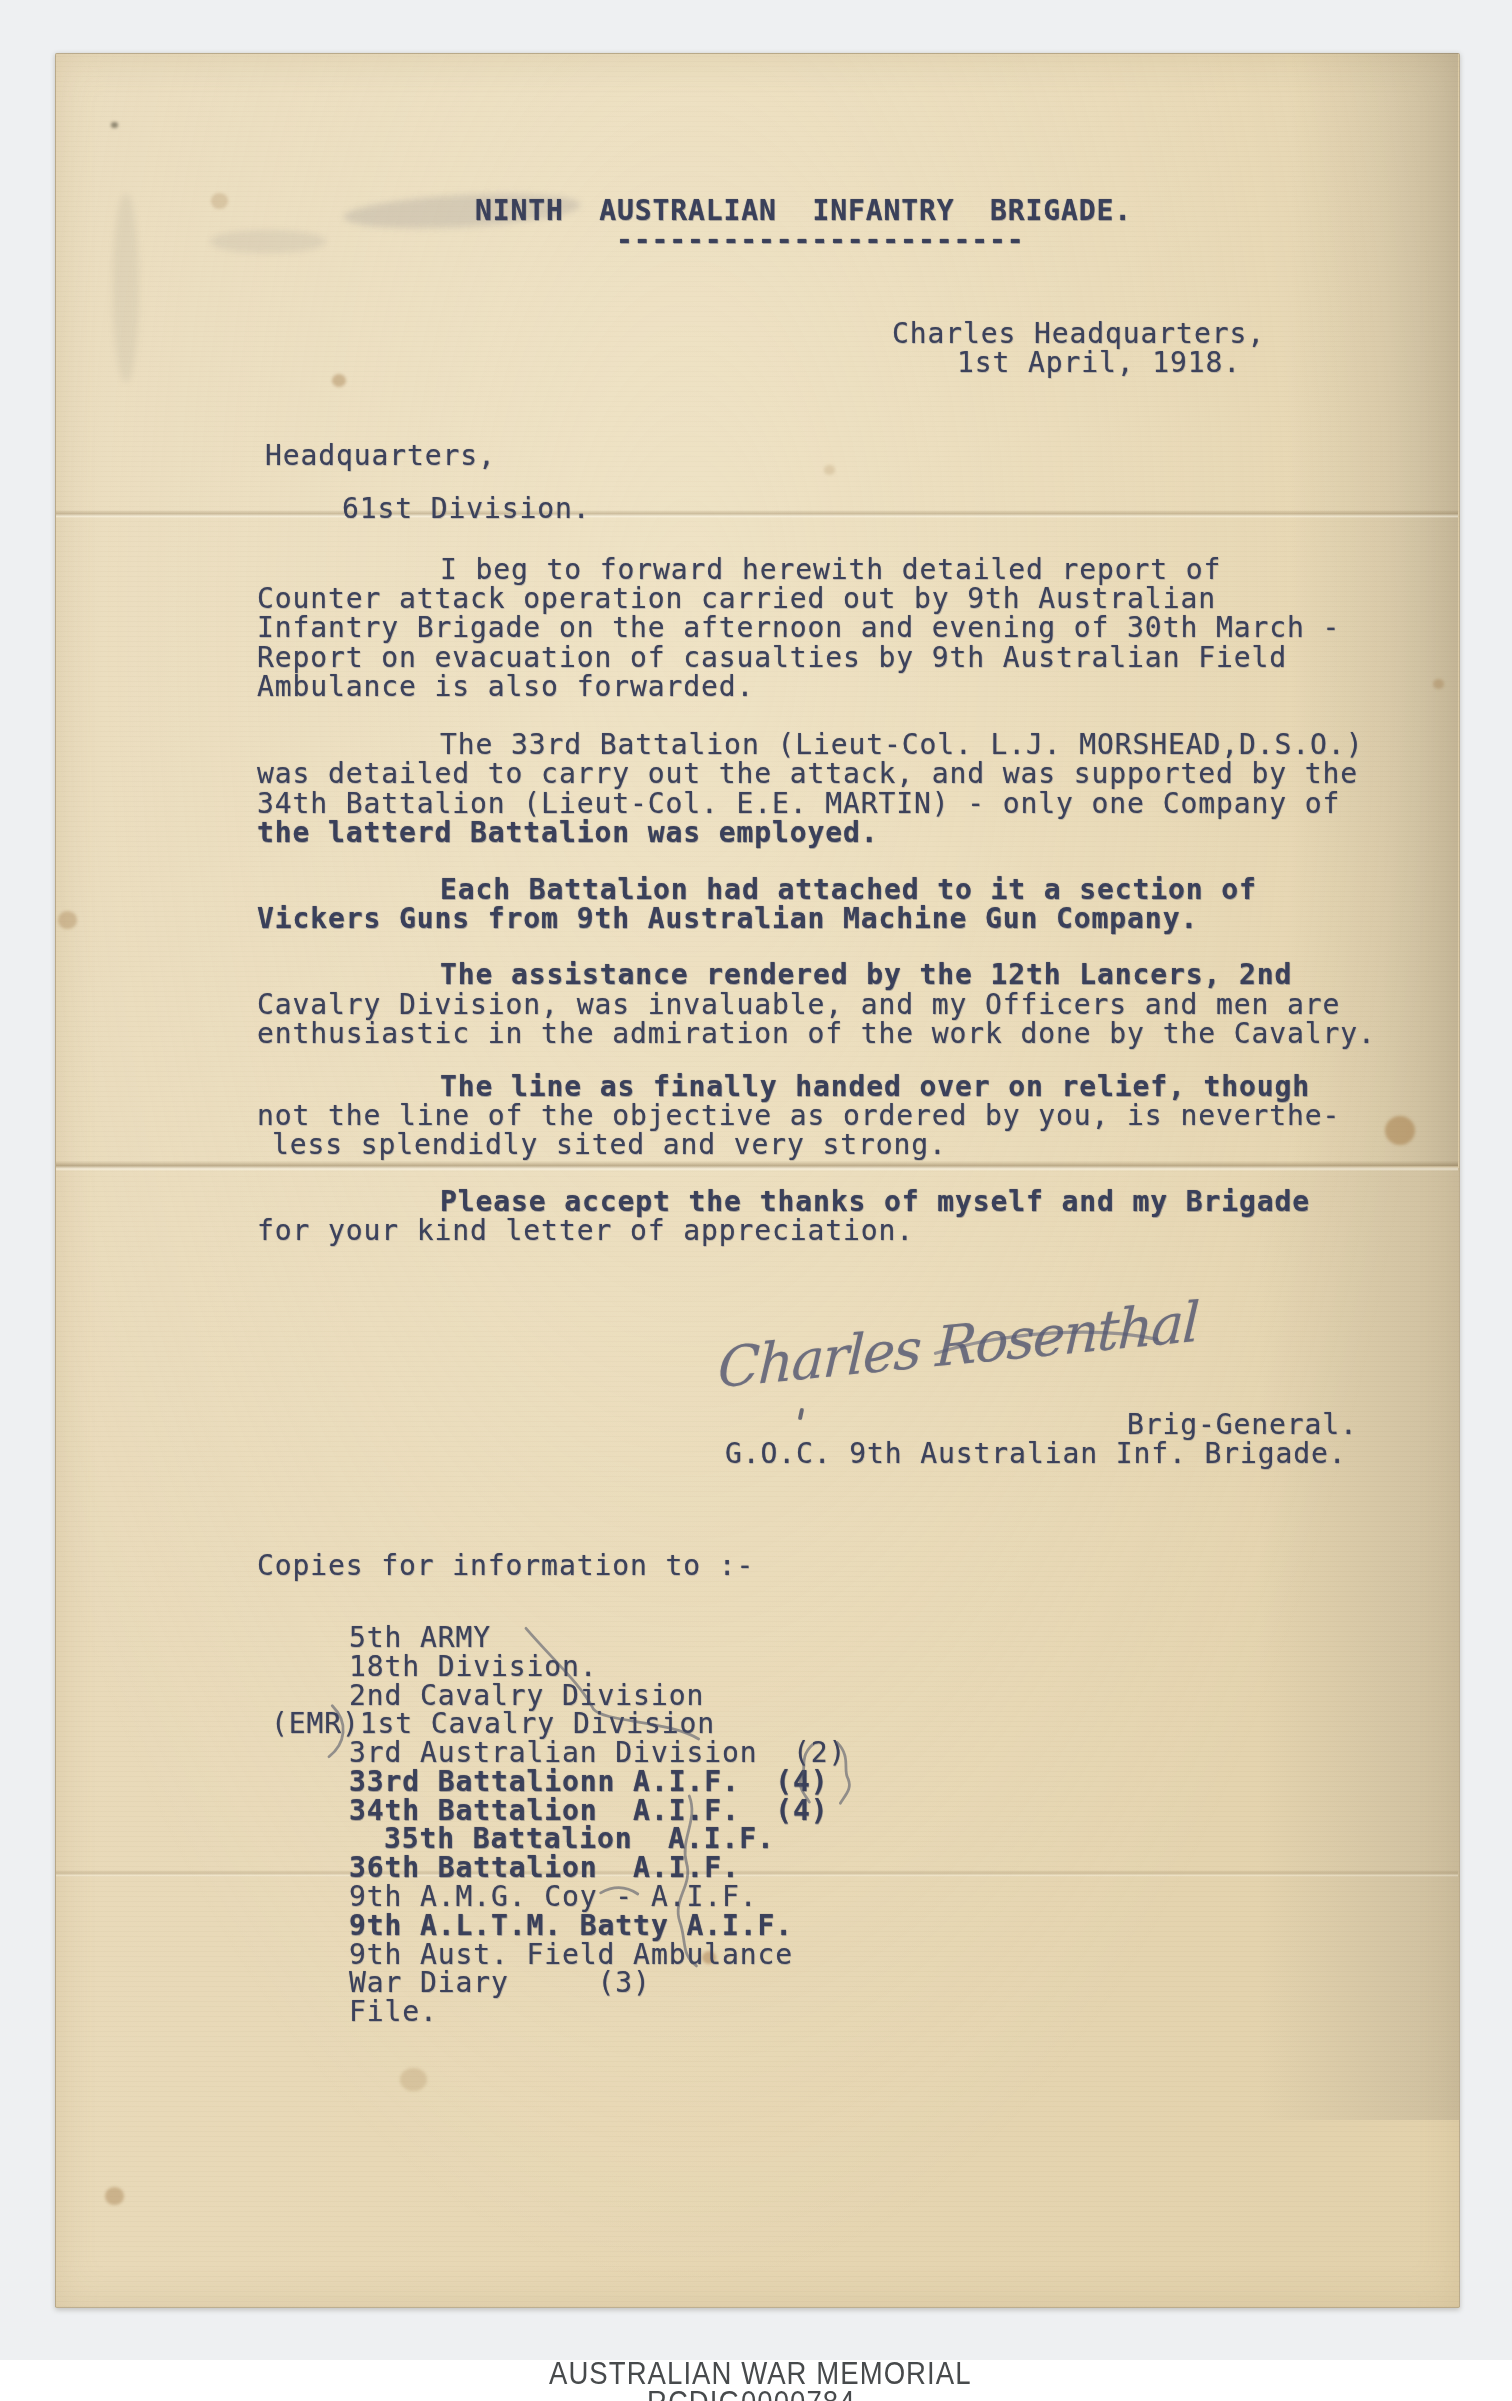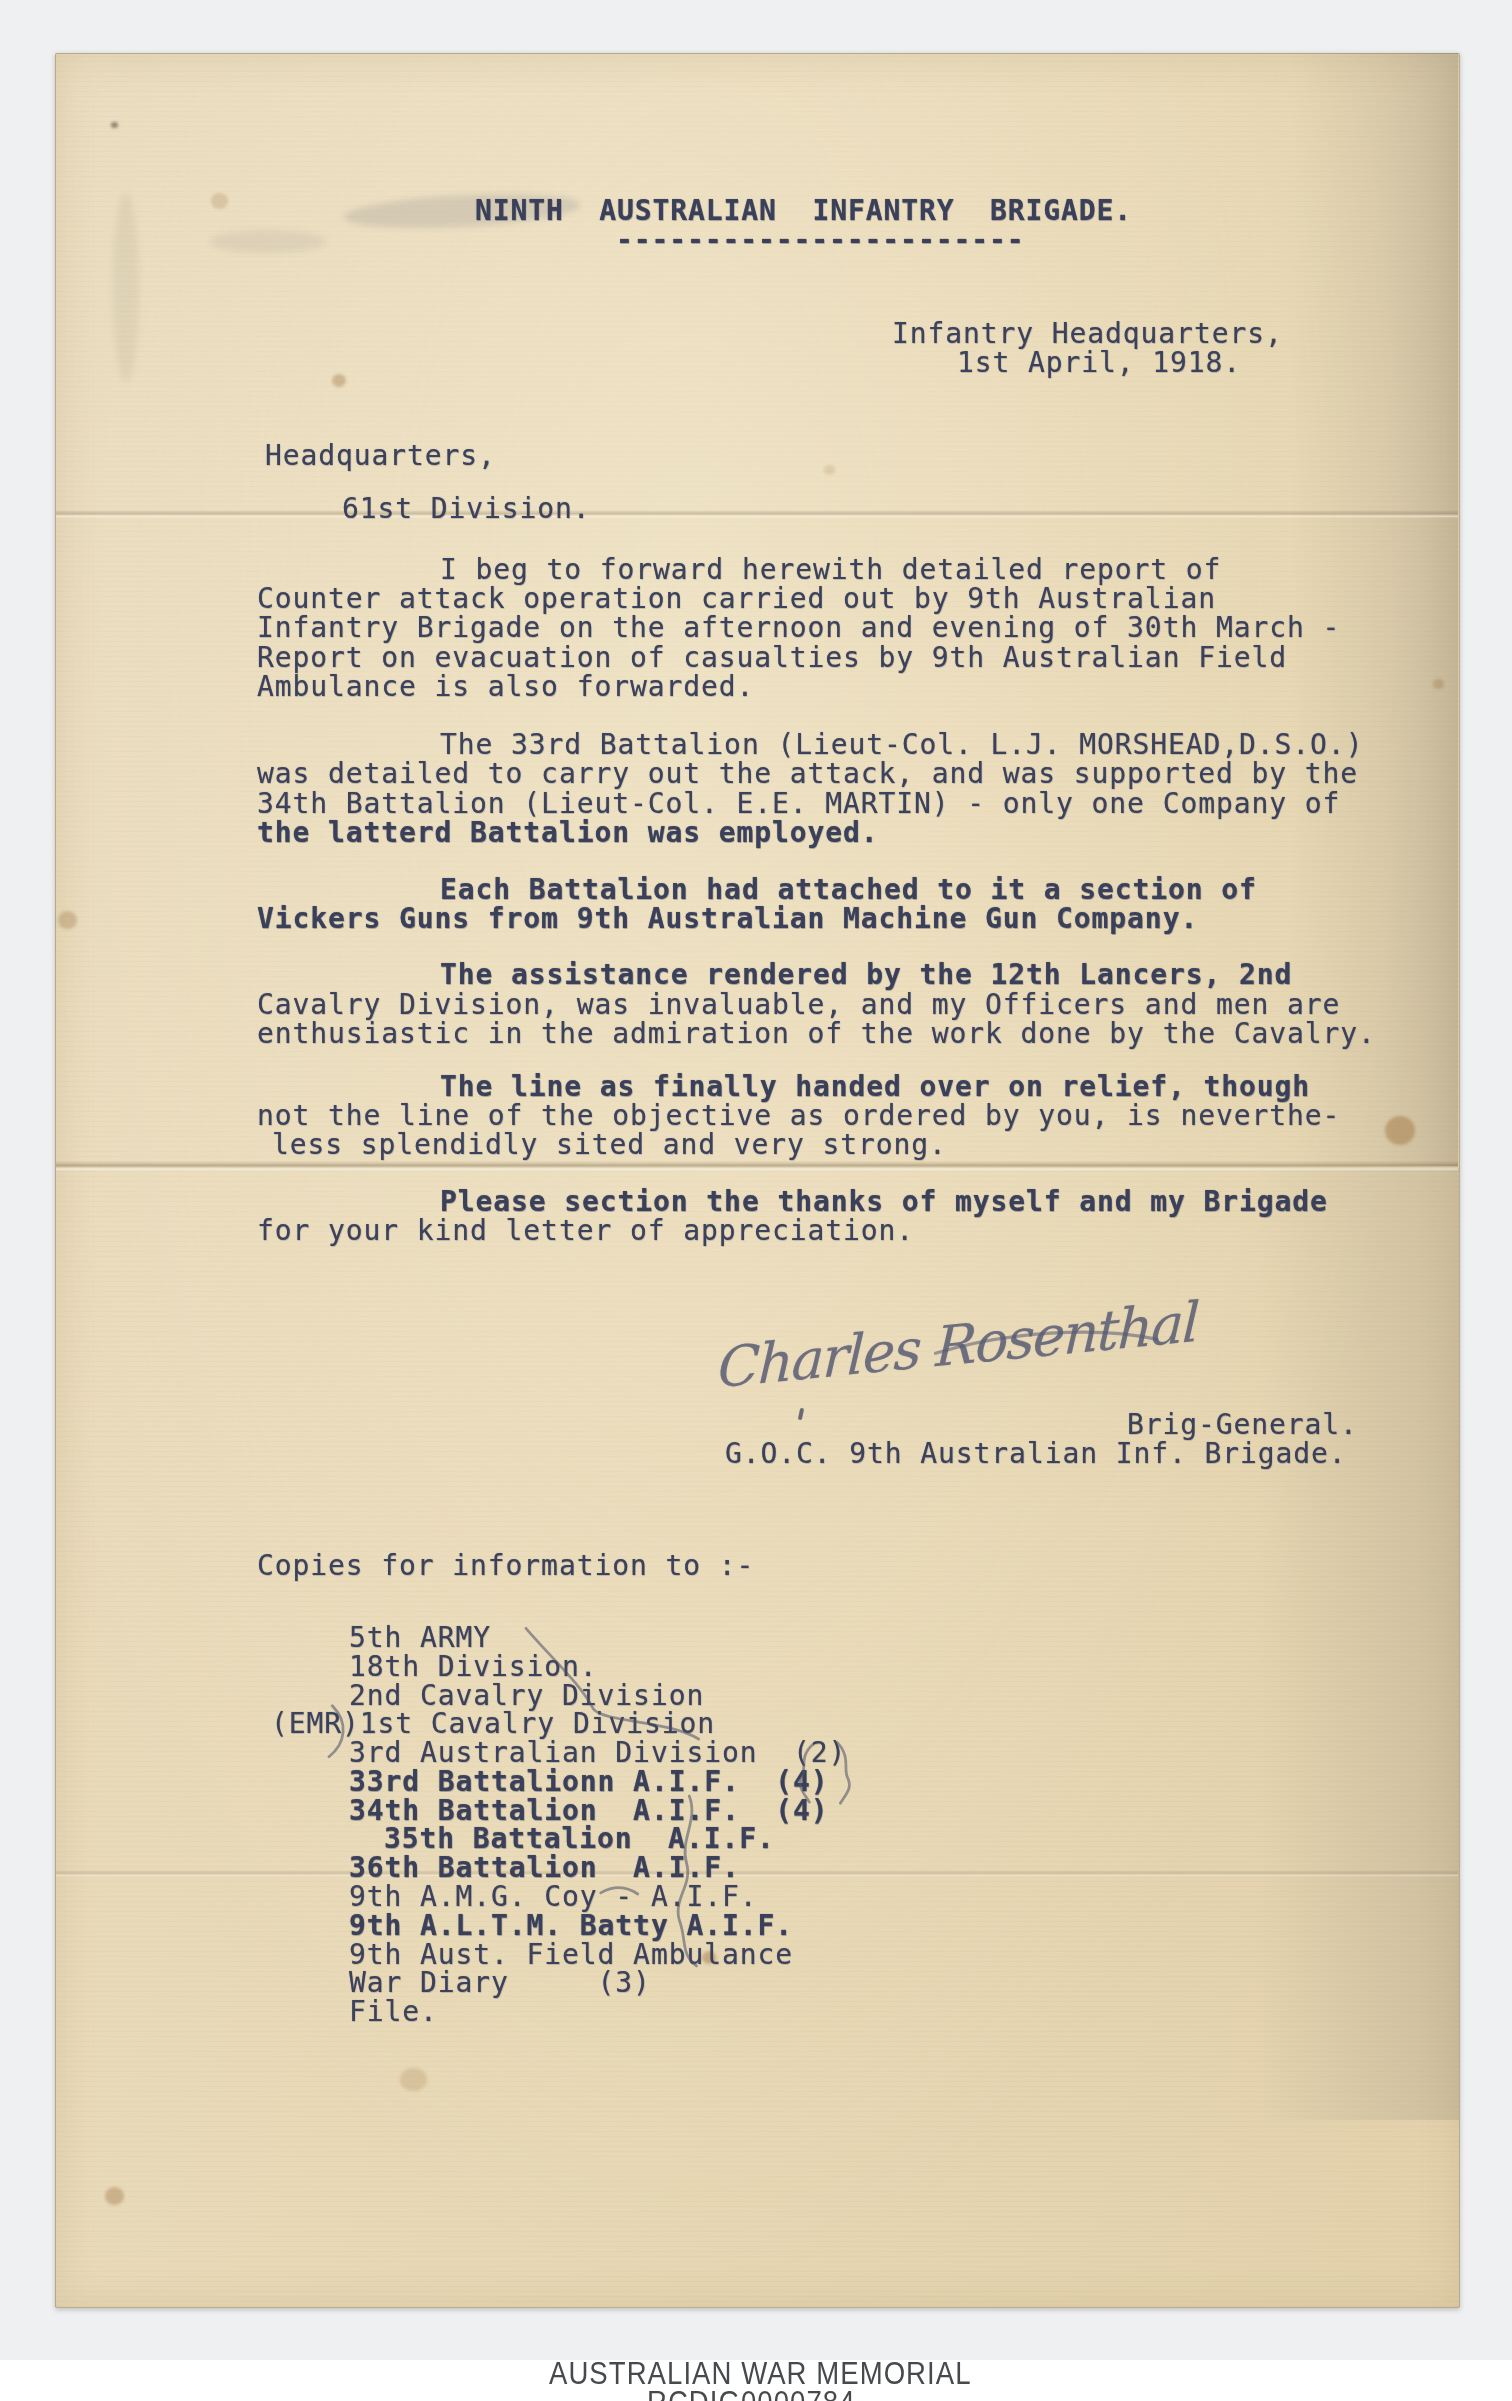--- a/index.html
+++ b/index.html
@@ -91,21 +91,21 @@
   <div class="overlay stain" style="left:1385px;top:1116px;width:30px;height:29px;background:rgba(158,112,58,0.45);"></div>
   <div class="overlay stain" style="left:1433px;top:679px;width:11px;height:10px;background:rgba(150,105,55,0.30);"></div>
   <div class="overlay stain" style="left:105px;top:2187px;width:19px;height:17.7px;background:rgba(150,105,55,0.35);"></div>
   <div class="overlay stain" style="left:400px;top:2068px;width:26.6px;height:23px;background:rgba(150,110,60,0.20);"></div>
   <div class="overlay stain" style="left:702px;top:1951px;width:14.4px;height:13.3px;background:rgba(150,100,50,0.40);"></div>
   <div class="overlay stain" style="left:824px;top:465px;width:11px;height:10px;background:rgba(150,110,60,0.18);"></div>
 
   <div class="tline heavy" style="left:475px;top:195px;">NINTH  AUSTRALIAN  INFANTRY  BRIGADE.</div>
   <div class="tline heavy" style="left:616px;top:224px;">-----------------------</div>
 
-  <div class="tline" style="left:892px;top:318px;">Infantry Headquarters,</div>
+  <div class="tline" style="left:892px;top:318px;">Charles Headquarters,</div>
   <div class="tline" style="left:957px;top:347px;">1st April, 1918.</div>
 
   <div class="tline" style="left:265px;top:440px;">Headquarters,</div>
   <div class="tline" style="left:342px;top:469px;margin-top:24px;">61st Division.</div>
 
   <div class="tline" style="left:440px;top:554px;">I beg to forward herewith detailed report of</div>
   <div class="tline" style="left:257px;top:583px;">Counter attack operation carried out by 9th Australian</div>
   <div class="tline" style="left:257px;top:612px;">Infantry Brigade on the afternoon and evening of 30th March -</div>
   <div class="tline" style="left:257px;top:642px;">Report on evacuation of casualties by 9th Australian Field</div>
   <div class="tline" style="left:257px;top:671px;">Ambulance is also forwarded.</div>
@@ -119,21 +119,21 @@
   <div class="tline heavy" style="left:257px;top:903px;">Vickers Guns from 9th Australian Machine Gun Company.</div>
 
   <div class="tline heavy" style="left:440px;top:959px;">The assistance rendered by the 12th Lancers, 2nd</div>
   <div class="tline" style="left:257px;top:1018px;">enthusiastic in the admiration of the work done by the Cavalry.</div>
   <div class="tline" style="left:257px;top:989px;">Cavalry Division, was invaluable, and my Officers and men are</div>
 
   <div class="tline heavy" style="left:440px;top:1071px;">The line as finally handed over on relief, though</div>
   <div class="tline" style="left:257px;top:1100px;">not the line of the objective as ordered by you, is neverthe-</div>
   <div class="tline" style="left:264px;top:1129px;margin-left:8px;">less splendidly sited and very strong.</div>
 
-  <div class="tline heavy" style="left:440px;top:1186px;">Please section the thanks of myself and my Brigade</div>
+  <div class="tline heavy" style="left:440px;top:1186px;">Please accept the thanks of myself and my Brigade</div>
   <div class="tline" style="left:257px;top:1215px;">for your kind letter of appreciation.</div>
 
   <div class="signature">Charles Rosenthal</div>
   <div class="ink-mark"></div>
 
   <div class="tline" style="left:1127px;top:1409px;">Brig-General.</div>
   <div class="tline" style="left:725px;top:1438px;">G.O.C. 9th Australian Inf. Brigade.</div>
 
   <div class="tline" style="left:257px;top:1550px;">Copies for information to :-</div>
   <div class="tline" style="left:349px;top:1622px;">5th ARMY</div>

